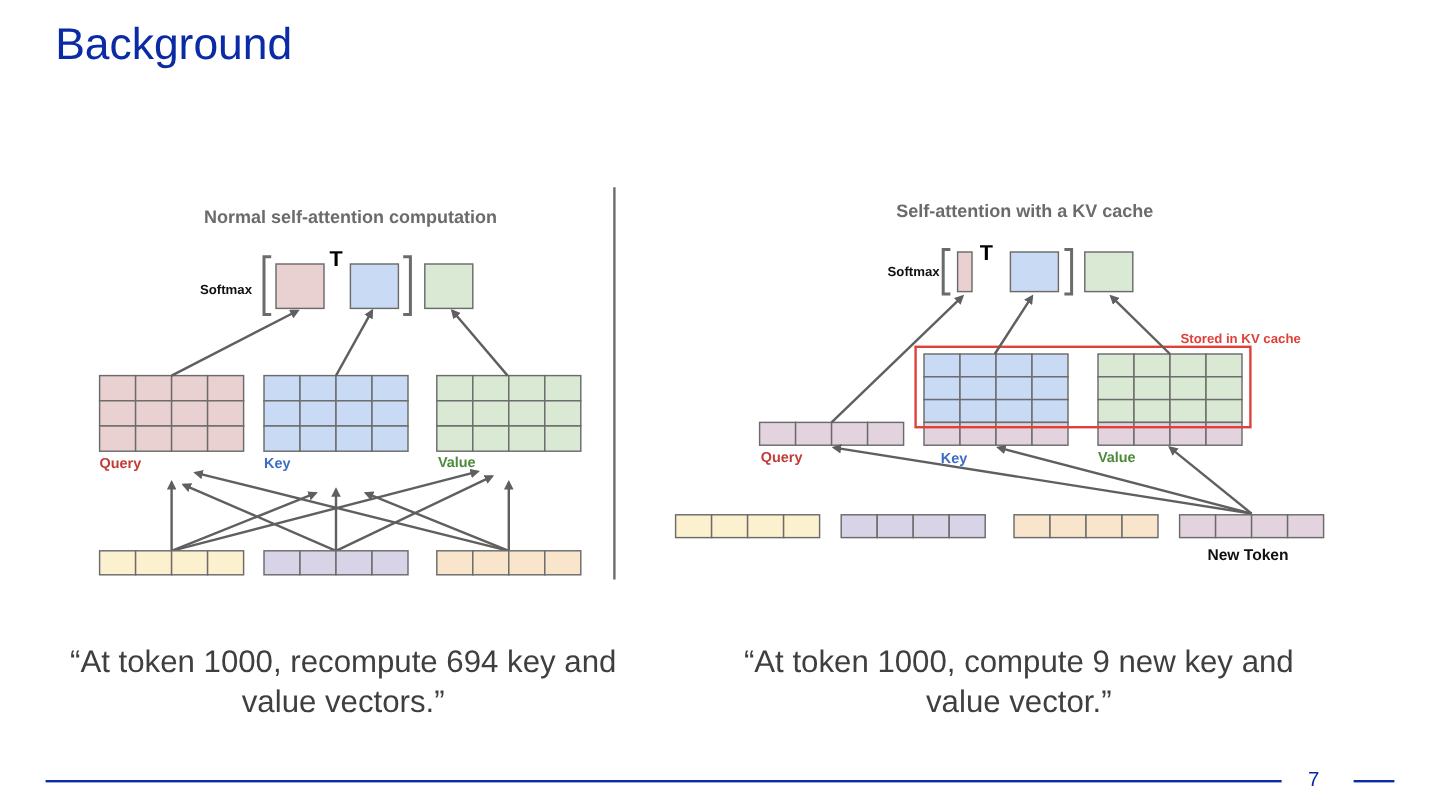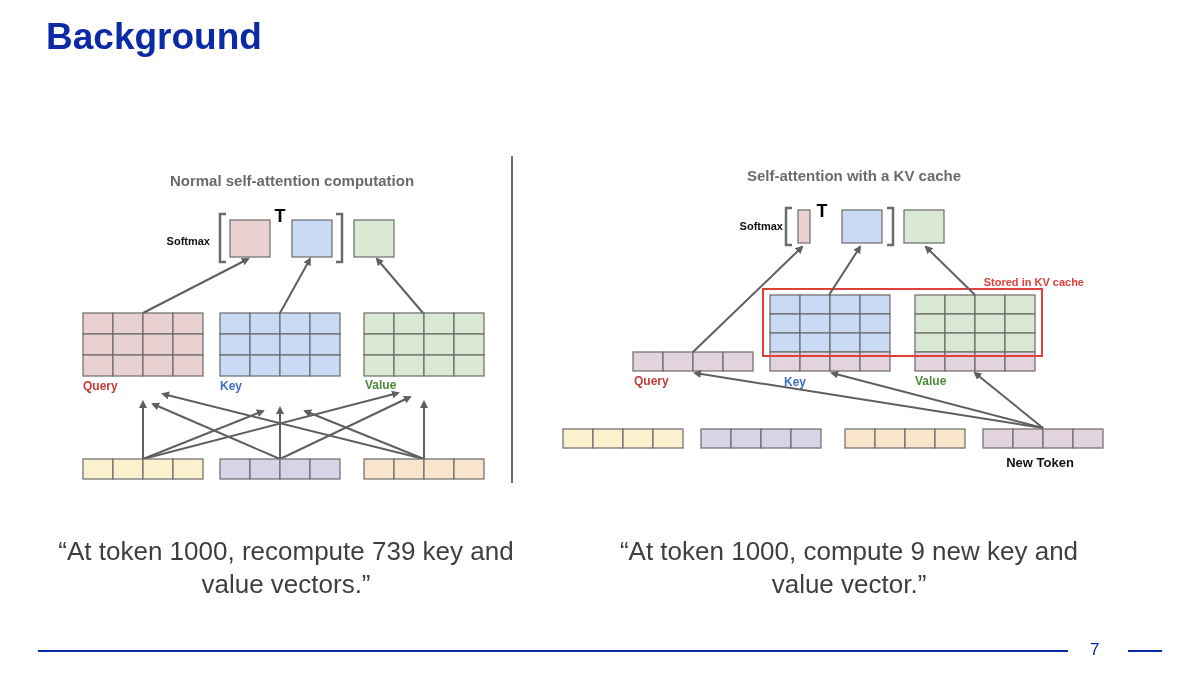--- a/index.html
+++ b/index.html
@@ -1,17 +1,17 @@
 <!DOCTYPE html>
 <html><head>
   <meta charset="utf-8">
   <style>
     html, body { margin: 0; padding: 0; background: #ffffff; }
     body { width: 1200px; height: 675px; position: relative; overflow: hidden; font-family: "Liberation Sans", sans-serif; }
-    .slide-title { position: absolute; left: 46px; top: 16px; font-size: 37px; color: #0b2aa6; font-family: "Liberation Sans", sans-serif; font-weight: bold; }
+    .slide-title { position: absolute; left: 46px; top: 16px; font-size: 37px; color: #0b2aa6; font-family: "Liberation Sans", sans-serif; }
     svg#diagram { position: absolute; left: 0; top: 0; }
     .caption { position: absolute; width: 520px; text-align: center; font-size: 26px; line-height: 33px; color: #3f3f3f; font-family: "Liberation Sans", sans-serif; }
     .caption.left { left: 26px; top: 535px; }
     .caption.right { left: 589px; top: 535px; }
     .footer-line { position: absolute; height: 2px; background: #0b2aa6; top: 650px; }
     .footer-line.main { left: 38px; width: 1030px; }
     .footer-line.tail { left: 1128px; width: 34px; }
     .page-number { position: absolute; left: 1090px; top: 640px; font-size: 17px; color: #0b2aa6; font-family: "Liberation Sans", sans-serif; }
   </style>
 </head>
@@ -223,18 +223,18 @@
           <rect x="983" y="429" width="30" height="19" fill="#e2d3de" stroke="#6b6b6b" stroke-width="1.2"></rect>
           <rect x="1013" y="429" width="30" height="19" fill="#e2d3de" stroke="#6b6b6b" stroke-width="1.2"></rect>
           <rect x="1043" y="429" width="30" height="19" fill="#e2d3de" stroke="#6b6b6b" stroke-width="1.2"></rect>
           <rect x="1073" y="429" width="30" height="19" fill="#e2d3de" stroke="#6b6b6b" stroke-width="1.2"></rect>
         </g>
       </g>
     <text x="1040" y="467" text-anchor="middle" font-size="13" font-weight="bold" fill="#111" font-family="Liberation Sans, sans-serif">New Token</text>
   </g>
 </svg>
 
-<div class="caption left">“At token 1000, recompute 739 key and value vectors.”</div>
+<div class="caption left">“At token 1000, recompute 694 key and value vectors.”</div>
 <div class="caption right">“At token 1000, compute 9 new key and value vector.”</div>
 
 <div class="footer-line main"></div>
 <div class="page-number">7</div>
 <div class="footer-line tail"></div>
 
 </body></html>

